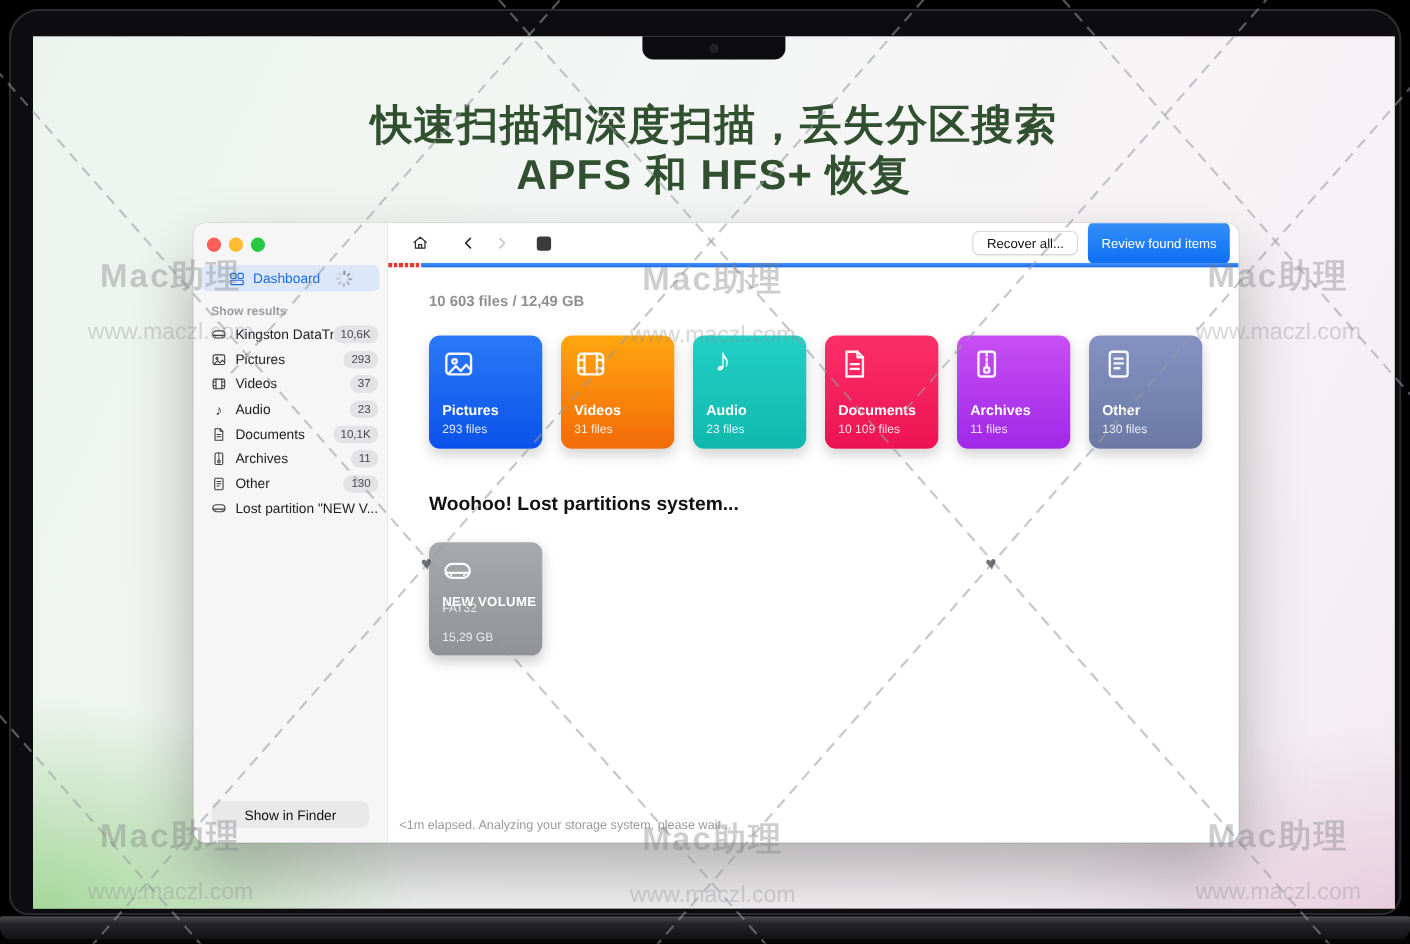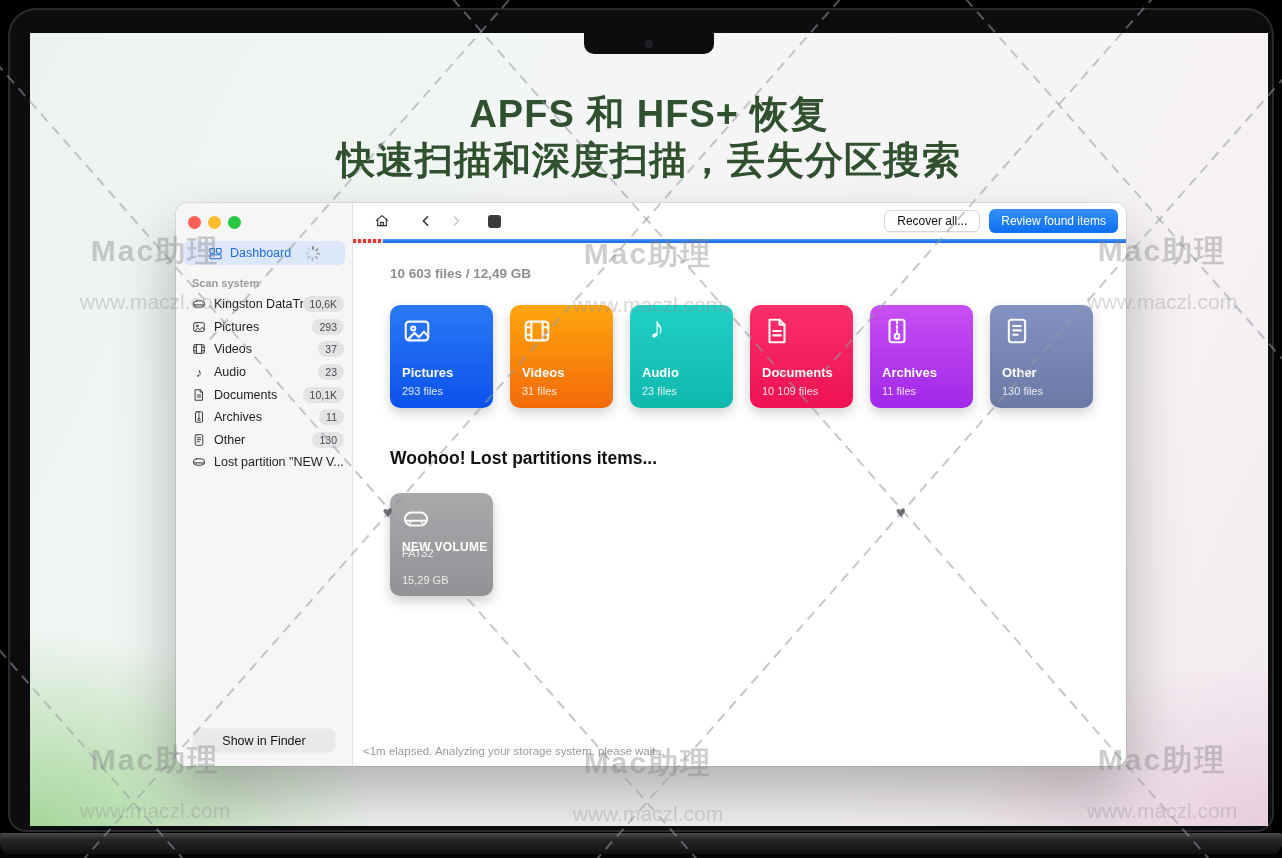--- a/index.html
+++ b/index.html
@@ -75,21 +75,21 @@
   
   .main { flex:1; display:flex; flex-direction:column; background:#fff; min-width:0; }
   .toolbar { height:36px; display:flex; align-items:center; padding:0 8px 0 14px; flex-shrink:0; }
   .tb-btn { width:30px; height:24px; display:flex; align-items:center; justify-content:center;
     background:transparent; border:none; border-radius:6px; }
   .tb-btn svg { width:16px; height:16px; }
   .stop-square { width:13px; height:13px; background:#3a3a3c; border-radius:3px; }
   .tb-spacer { flex:1; }
   .btn-recover { height:22px; padding:0 12px; background:#fff; border:1px solid #d9d9dc; border-radius:6px;
     font-size:12px; color:#111; font-family:inherit; margin-right:9px; box-shadow:0 .5px 1px rgba(0,0,0,.05); }
-  .btn-review { height:24px; padding:0 12px; border:none; border-radius:6px; font-size:12px; font-weight:500;
+  .btn-review { height:38px; padding:0 12px; border:none; border-radius:6px; font-size:12px; font-weight:500;
     color:#fff; font-family:inherit; background:linear-gradient(180deg,#3490f8,var(--accent,#0d6ef4)); }
   .progress { height:4px; display:flex; flex-shrink:0; }
   .prog-red { width:30px; background:repeating-linear-gradient(90deg,#e23b35 0 3px,#f3d9d6 3px 5px); }
   .prog-blue { flex:1; background:linear-gradient(180deg,#4c95f5,#1268ee); }
 
   .content { flex:1; padding:16px 0 0 37px; position:relative; }
   .scan-title { font-size:17.5px; font-weight:700; color:#111; letter-spacing:.1px; }
   .scan-sub { font-size:13.5px; font-weight:700; color:#8e8e93; margin-top:7px; }
   .cards { display:flex; gap:17px; margin-top:24px; }
   .card { width:103px; height:103px; border-radius:10px; position:relative; flex-shrink:0;
@@ -114,22 +114,22 @@
   .note-glyph { font-size:13px; line-height:1; color:#3c3c40; width:14px; text-align:center; }
   .card .note-glyph { position:absolute; left:12px; top:8px; font-size:30px; color:rgba(255,255,255,.95); width:30px; }
 </style>
 </head>
 <body>
 
 <div class="laptop-frame">
   <div class="screen">
 
     <div class="headline" style="color: rgb(49, 80, 47);">
+      <div>快速扫描和深度扫描，丢失分区搜索</div>
       <div>APFS 和 HFS+ 恢复</div>
-      <div>快速扫描和深度扫描，丢失分区搜索</div>
     </div>
 
     <div class="app-window" style="left:146px; top:170px;">
 
       <div class="sidebar">
         <div class="traffic">
           <span class="tl red"></span>
           <span class="tl yellow"></span>
           <span class="tl green"></span>
         </div>
@@ -146,21 +146,21 @@
               <i></i>
               <i></i>
               <i></i>
               <i></i>
               <i></i>
               <i></i>
               <i></i>
             </span>
         </div>
 
-        <div class="section-label">Scan system</div>
+        <div class="section-label">Show results</div>
 
         <div class="sitem">
           <svg class="icon" viewBox="0 0 24 24">
             <rect x="2.5" y="6.5" width="19" height="11" rx="5.5"></rect>
               <path d="M3 13.5h18"></path>
               <path d="M7 15.3h.01M17 15.3h.01"></path>
           </svg>
           <span class="slabel">Kingston DataTra...</span>
           <span class="sbadge">10,6K</span>
         </div>
@@ -305,21 +305,21 @@
             <div class="card" style="--from: #8492c3; --to: #6b79a4;">
               <svg class="icon" viewBox="0 0 24 24">
                 <rect x="5.5" y="3" width="13" height="18" rx="2"></rect>
                   <path d="M9 8h6M9 11.5h6M9 15h3.5"></path>
               </svg>
               <span class="card-name">Other</span>
               <span class="card-files">130 files</span>
             </div>
           </div>
 
-          <div class="woohoo">Woohoo! Lost partitions items...</div>
+          <div class="woohoo">Woohoo! Lost partitions system...</div>
 
           <div class="vol-card">
             <svg class="icon" viewBox="0 0 24 24">
               <rect x="2.5" y="6.5" width="19" height="11" rx="5.5"></rect>
                 <path d="M3 13.5h18"></path>
                 <path d="M7 15.3h.01M17 15.3h.01"></path>
             </svg>
             <span class="vol-name">NEW VOLUME</span>
             <span class="vol-fs">FAT32</span>
             <span class="vol-size">15,29 GB</span>

